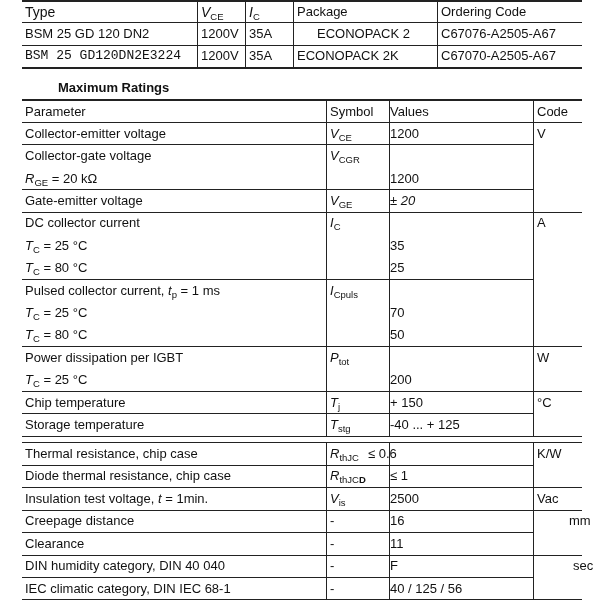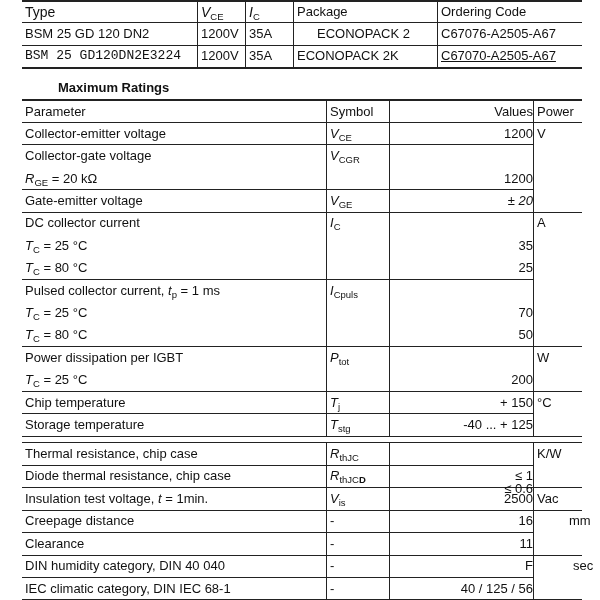--- a/index.html
+++ b/index.html
@@ -2,21 +2,21 @@
 <html><head>
 <meta charset="utf-8">
 <style>
   html, body { margin:0; padding:0; background:#ffffff; }
   body { width:600px; height:600px; position:relative; overflow:hidden;
          font-family:"Liberation Sans", sans-serif; color:#111; font-size:13px; }
   .hl { position:absolute; height:1px; background:#222; }
   .vl { position:absolute; width:1px; background:#222; }
   .cell { position:absolute; white-space:nowrap; line-height:16px; }
   .b { font-weight:normal; }
-  .c { text-align:right; }
+  .c { text-align:left; }
   i { font-style:italic; }
   sub { font-size:9.5px; vertical-align:-3px; line-height:0; font-style:normal; }
   .title { position:absolute; font-weight:bold; font-size:13px; }
 </style>
 </head>
 <body>
 
 <div>
   <div class="hl" style="left:22px;width:560px;top:0px;height:2px;"></div>
   <div class="hl" style="left:22px;width:560px;top:22px;"></div>
@@ -38,21 +38,21 @@
     <div class="cell" style="left:201px;top:26px;">1200V</div>
     <div class="cell" style="left:249px;top:26px;">35A</div>
     <div class="cell" style="left:297px;top:26px;margin-left:20px;">ECONOPACK 2</div>
     <div class="cell" style="left:441px;top:26px;">C67076-A2505-A67</div>
   </div>
   <div>
     <div class="cell" style="left:25px;top:48px;font-family:Liberation Mono, monospace;">BSM 25 GD120DN2E3224</div>
     <div class="cell" style="left:201px;top:48px;">1200V</div>
     <div class="cell" style="left:249px;top:48px;">35A</div>
     <div class="cell" style="left:297px;top:48px;">ECONOPACK 2K</div>
-    <div class="cell" style="left:441px;top:48px;text-decoration:underline;">C67070-A2505-A67</div>
+    <div class="cell" style="left:441px;top:48px;">C67070-A2505-A67</div>
   </div>
 </div>
 
 <div class="title" style="left:25px;top:80px;padding-left:33px;">Maximum Ratings</div>
 
 <div>
 
   <div class="hl" style="left:22px;width:560px;top:99px;height:2px;"></div>
   <div class="hl" style="left:22px;width:560px;top:122px;"></div>
   <div class="hl" style="left:22px;width:511px;top:144px;"></div>
@@ -64,21 +64,21 @@
   <div class="hl" style="left:22px;width:511px;top:413px;"></div>
   <div class="hl" style="left:22px;width:560px;top:436px;"></div>
 
   <div class="vl" style="left:326px;top:100px;height:337px;"></div>
   <div class="vl" style="left:389px;top:100px;height:337px;"></div>
   <div class="vl" style="left:533px;top:100px;height:337px;"></div>
 
   <div class="cell b" style="left:25px;top:104px;">Parameter</div>
   <div class="cell b" style="left:330px;top:104px;">Symbol</div>
   <div class="cell b c" style="left:390px;width:143px;top:104px;">Values</div>
-  <div class="cell b" style="left:537px;top:104px;">Power</div>
+  <div class="cell b" style="left:537px;top:104px;">Code</div>
 
   <div>
     <div class="cell" style="left:25px;top:126px;">Collector-emitter voltage</div>
     <div class="cell" style="left:330px;top:126px;"><i>V</i><sub>CE</sub></div>
     <div class="cell c" style="left:390px;width:143px;top:126px;">1200</div>
     <div class="cell" style="left:537px;top:126px;">V</div>
   </div>
 
   <div>
     <div class="cell" style="left:25px;top:148px;">Collector-gate voltage</div>
@@ -143,21 +143,21 @@
   <div class="hl" style="left:22px;width:560px;top:555px;"></div>
   <div class="hl" style="left:22px;width:511px;top:577px;"></div>
   <div class="hl" style="left:22px;width:560px;top:599px;"></div>
   <div class="vl" style="left:326px;top:442px;height:158px;"></div>
   <div class="vl" style="left:389px;top:442px;height:158px;"></div>
   <div class="vl" style="left:533px;top:442px;height:158px;"></div>
 
   <div>
     <div class="cell" style="left:25px;top:446px;">Thermal resistance, chip case</div>
     <div class="cell" style="left:330px;top:446px;"><i>R</i><sub>thJC</sub></div>
-    <div class="cell c" style="left:390px;width:143px;top:446px;margin-top:35px;">≤ 0.6</div>
+    <div class="cell c" style="left:368px;width:143px;top:446px;">≤ 0.6</div>
     <div class="cell" style="left:537px;top:446px;">K/W</div>
   </div>
 
   <div>
     <div class="cell" style="left:25px;top:468px;">Diode thermal resistance, chip case</div>
     <div class="cell" style="left:330px;top:468px;"><i>R</i><sub><span>thJC</span><b>D</b></sub></div>
     <div class="cell c" style="left:390px;width:143px;top:468px;">≤ 1</div>
   </div>
 
   <div>

